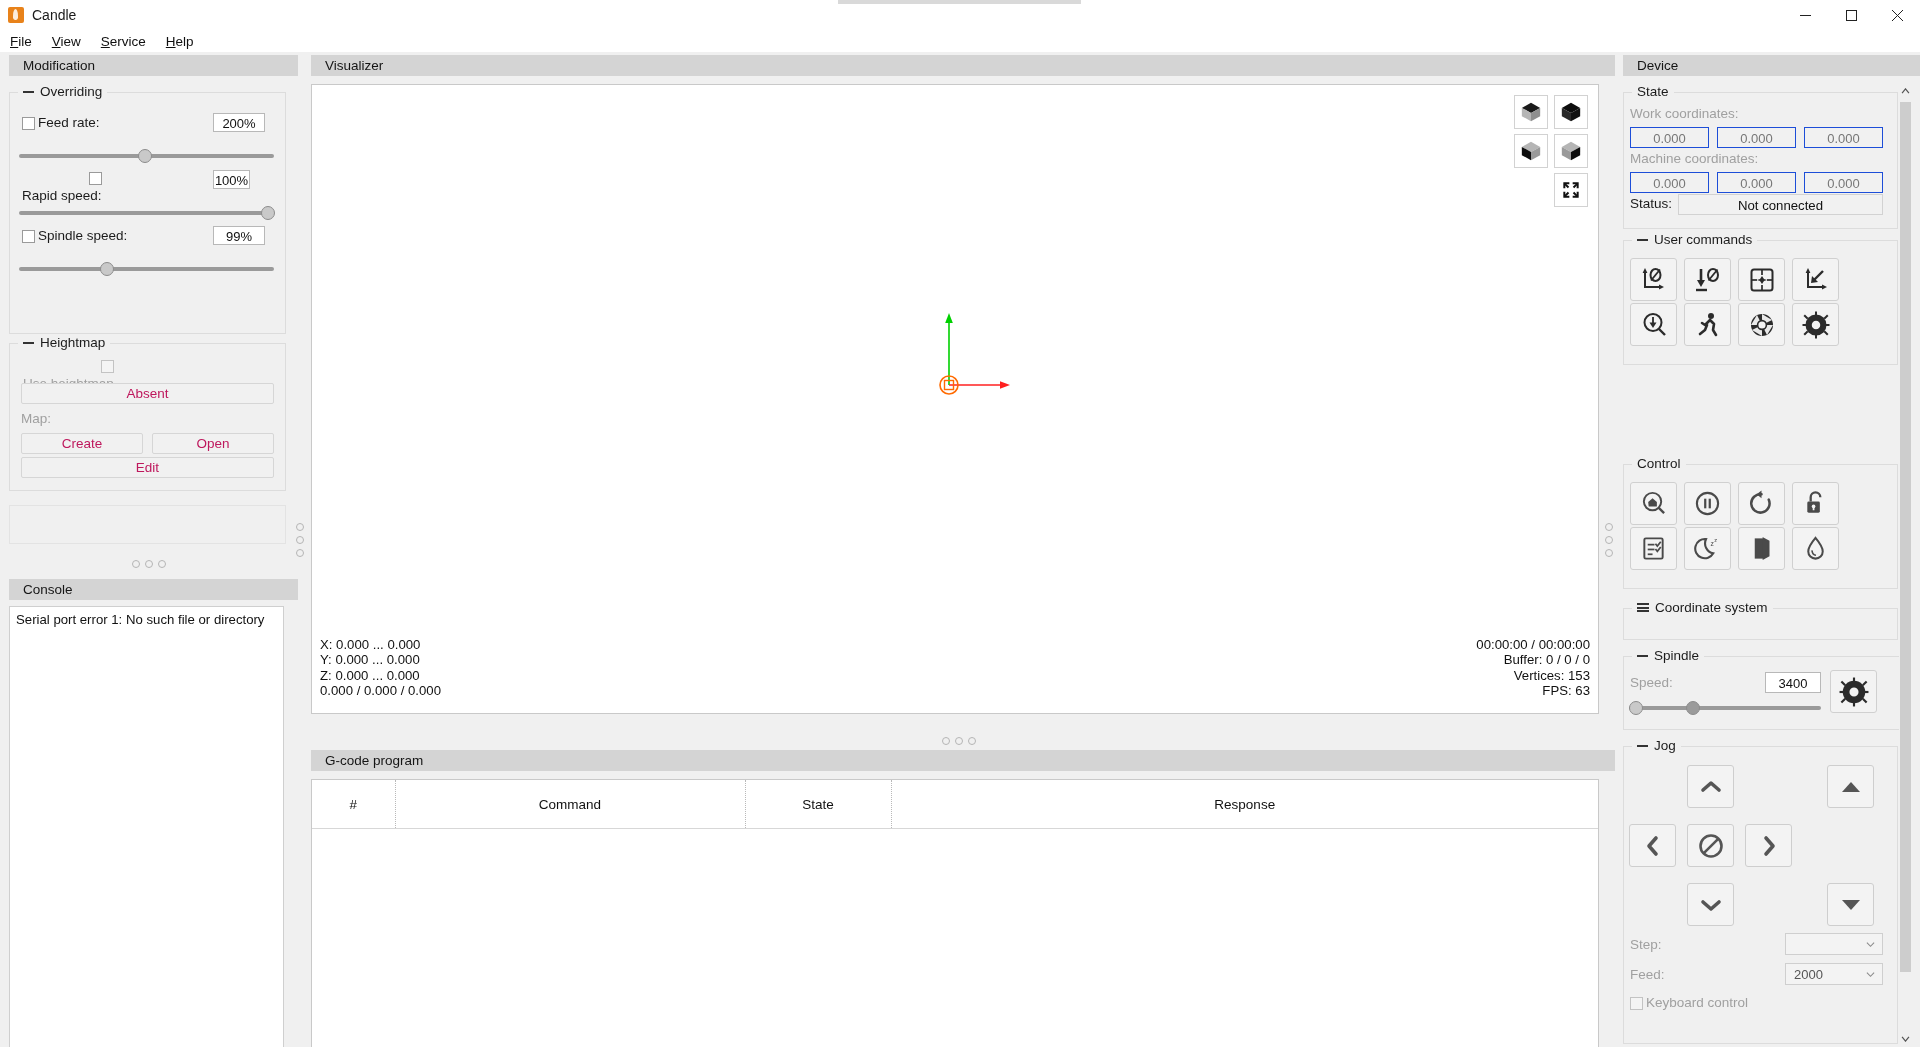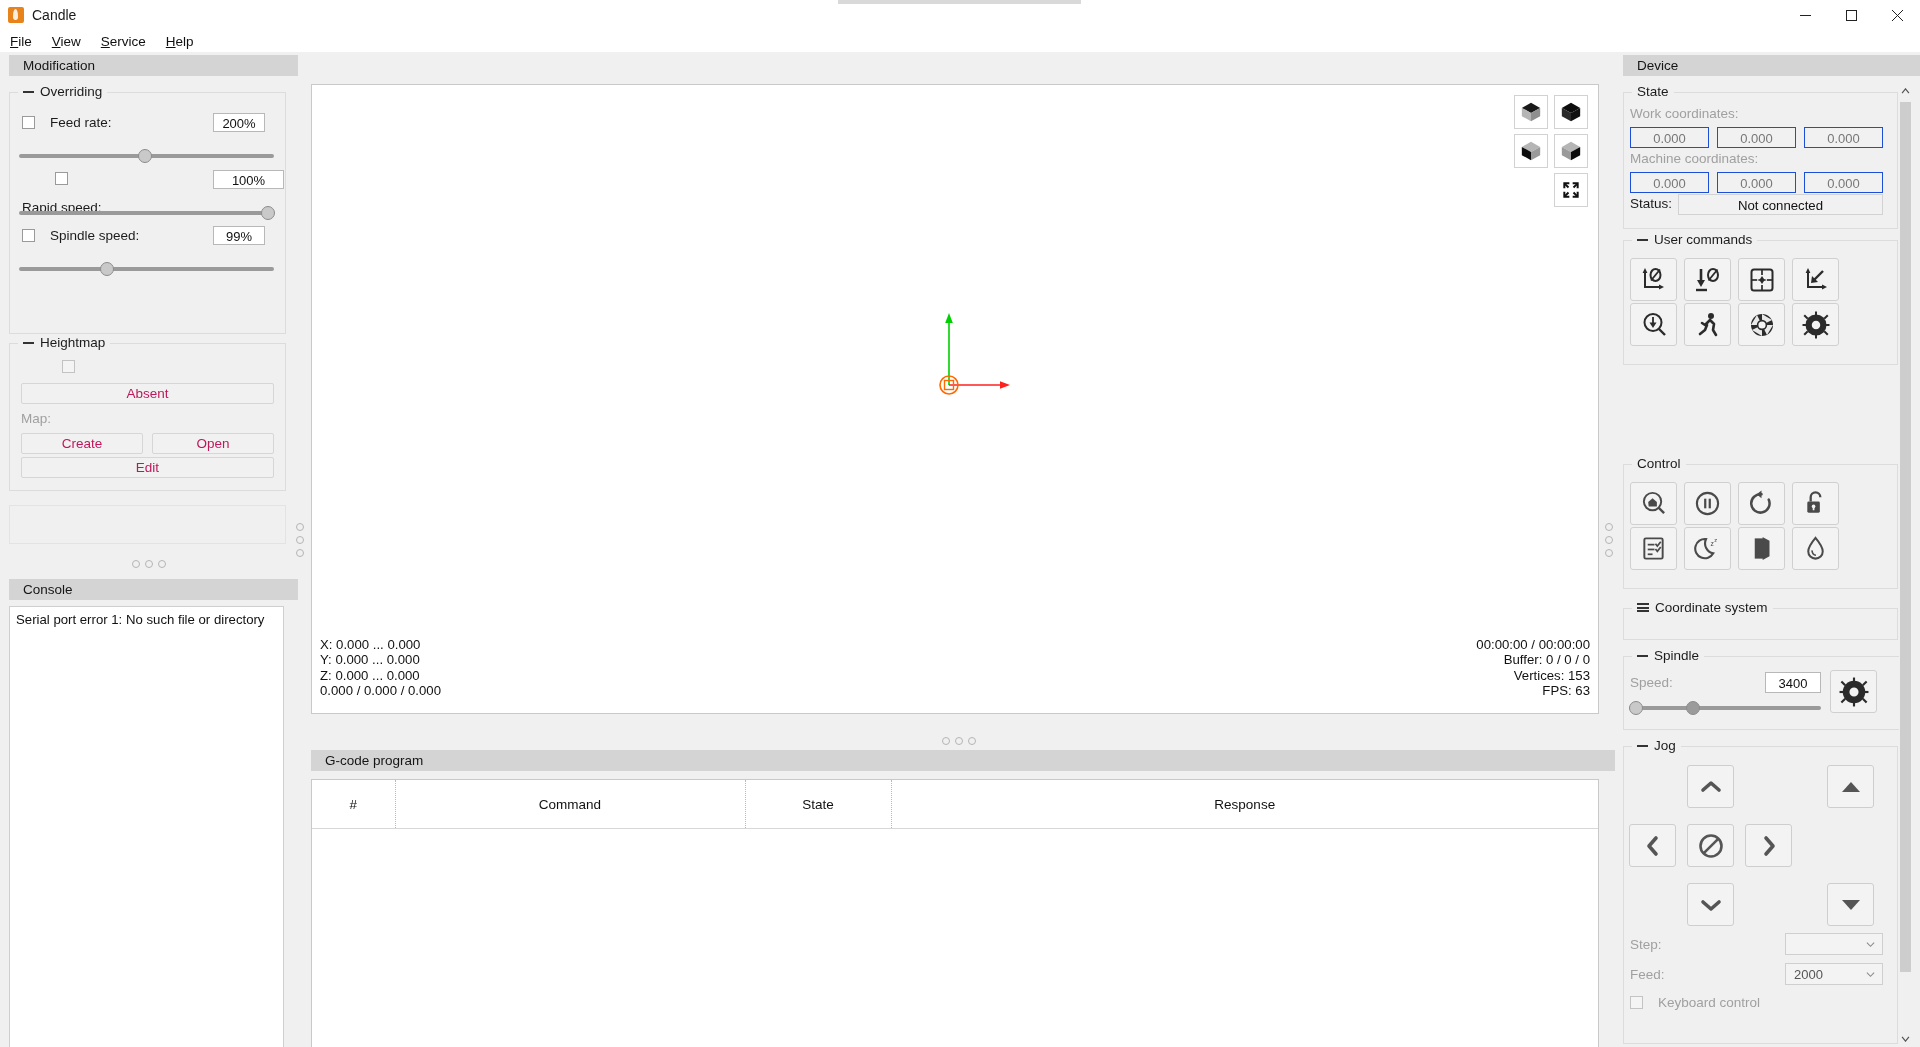--- a/index.html
+++ b/index.html
@@ -39,21 +39,21 @@
   .left-col{position:absolute;left:0;top:55px;width:293px;height:992px;background:#f0f0f0;}
   .left-head{position:absolute;left:9px;top:0;width:275px;}
   .groupbox{position:absolute;border:1px solid #dcdcdc;background:#f0f0f0;}
   .group-title{position:absolute;top:-9px;left:8px;background:#f0f0f0;padding:0 5px;
       font-size:13.5px;color:#1b1b1b;display:flex;align-items:center;gap:6px;}
   .collapse-dash{display:inline-block;width:11px;height:2px;background:#333;}
   .collapse-ham{display:inline-block;width:12px;height:9px;position:relative;}
   .collapse-ham i{position:absolute;left:0;width:12px;height:2px;background:#333;}
   .collapse-ham i:nth-child(1){top:0}.collapse-ham i:nth-child(2){top:3.5px}.collapse-ham i:nth-child(3){top:7px}
 
-  .chk{display:inline-flex;align-items:center;gap:15px;font-size:13.5px;color:#1b1b1b;}
+  .chk{display:inline-flex;align-items:flex-end;gap:3px;font-size:13.5px;color:#1b1b1b;}
   .chk .box{width:13px;height:13px;border:1px solid #9a9a9a;background:#fff;display:inline-block;box-sizing:border-box;position:relative;}
   .chk.dis{color:#a0a0a0;}
   .chk.dis .box{border-color:#c3c3c3;background:#f4f4f4;}
 
   .numfield{border:1px solid #b8b8b8;background:#fff;height:19px;line-height:19px;text-align:center;
      font-size:13px;color:#111;box-sizing:border-box;}
 
   .slider{position:absolute;height:18px;}
   .slider .track{position:absolute;left:0;top:7px;width:100%;height:4px;background:#9a9a9a;border-radius:2px;}
   .slider .knob{position:absolute;top:2px;width:14px;height:14px;border-radius:50%;background:#c9c9c9;border:1px solid #8c8c8c;box-sizing:border-box;}
@@ -173,21 +173,21 @@
       <div class="numfield" style="position:absolute;left:203px;top:20px;width:52px;">200%</div>
       <div class="slider" style="left:9px;top:54px;width:255px;">
         <span class="track"></span>
         <span class="knob" style="left:119px;"></span>
       </div>
 
       <div style="position:absolute;left:12px;top:79px;flex-direction:column;" class="chk">
         <span class="box"></span>
         <span>Rapid speed:</span>
       </div>
-      <div class="numfield" style="position:absolute;left:203px;top:77px;width:71px;">100%</div>
+      <div class="numfield" style="position:absolute;left:203px;top:77px;width:37px;">100%</div>
       <div class="slider" style="left:9px;top:111px;width:255px;">
         <span class="track"></span>
         <span class="knob" style="left:242px;"></span>
       </div>
 
       <div style="position:absolute;left:12px;top:135px;" class="chk">
         <span class="box"></span>
         <span>Spindle speed:</span>
       </div>
       <div class="numfield" style="position:absolute;left:203px;top:133px;width:52px;">99%</div>
@@ -234,20 +234,23 @@
       <span></span>
   </div>
   <div class="vsplit" style="left:1604px;top:520px;height:40px;">
     <span></span>
       <span></span>
       <span></span>
   </div>
 
   <div class="center-col">
 
+    <div class="panel-head vis-head">
+      <span>Visualizer</span>
+    </div>
 
     <div class="vis-area">
 
       <svg width="1286" height="628" viewBox="0 0 1286 628" style="position:absolute;left:0;top:0;">
         <line x1="637" y1="300" x2="637" y2="236" stroke="#00d000" stroke-width="1.6"></line>
         <polygon points="637,228 633.2,238 640.8,238" fill="#00d000"></polygon>
         <line x1="637" y1="300" x2="690" y2="300" stroke="#ff2020" stroke-width="1.6"></line>
         <polygon points="698,300 688,296.2 688,303.8" fill="#ff2020"></polygon>
         <circle cx="637" cy="300" r="9" fill="none" stroke="#ff6a00" stroke-width="1.6"></circle>
         <rect x="632.5" y="295.5" width="9" height="9" fill="none" stroke="#ff6a00" stroke-width="1.4"></rect>

